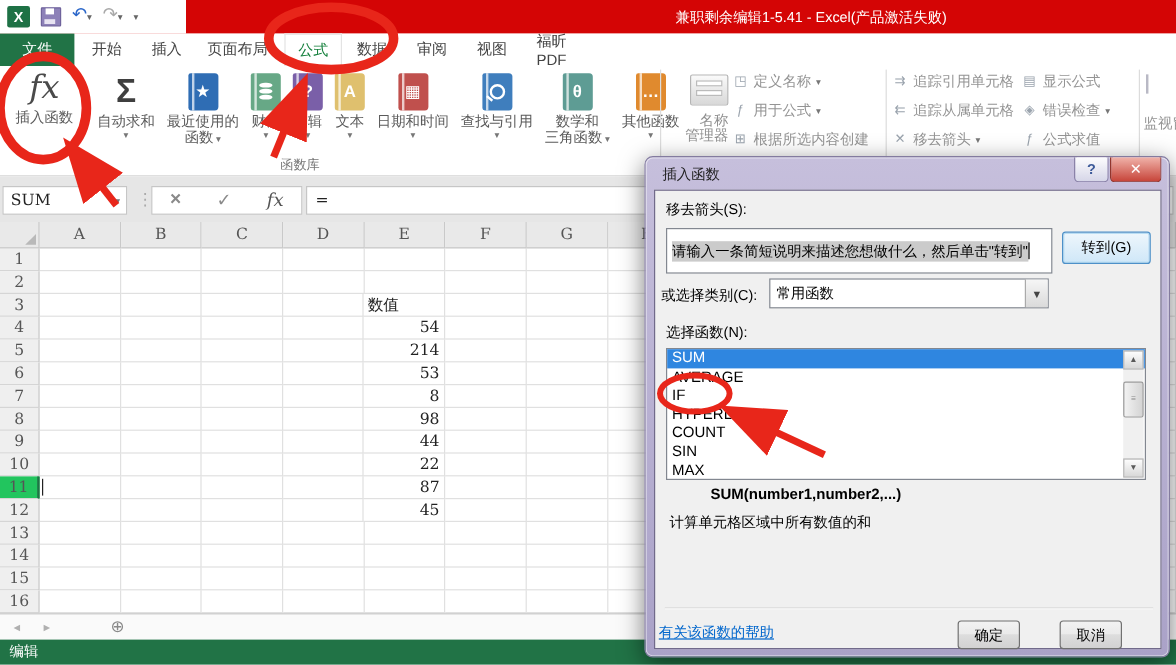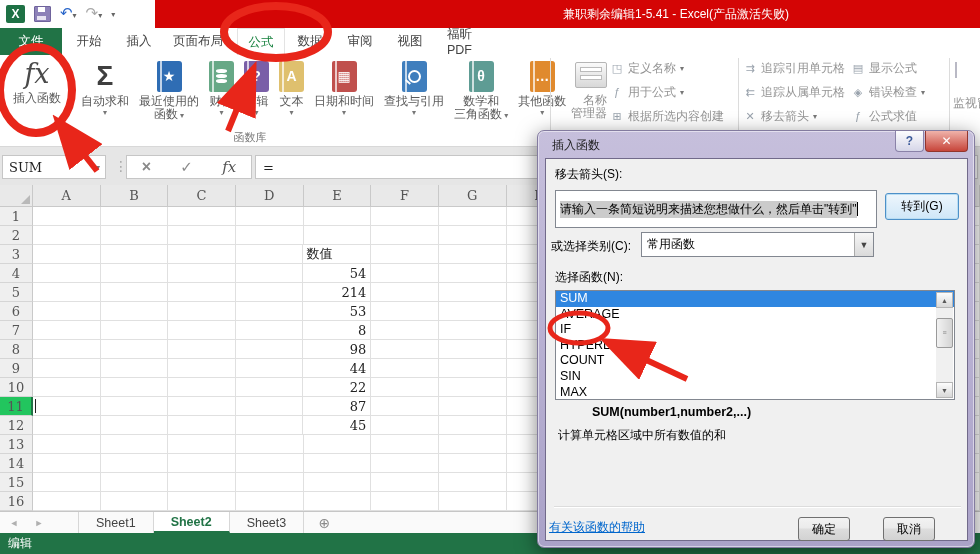--- a/index.html
+++ b/index.html
@@ -615,25 +615,20 @@
       <div class="gc"></div>
       <div class="gc"></div>
       <div class="gc"></div>
     </div>
   </div>
 
 <div id="sheetbar" class="abs">
   <span class="nav-ar">◄</span>
   <span class="nav-ar" style="width:22px;">►</span>
   <span style="width:28px;"></span>
-  <span id="sheettabs" style="display:flex;">
-      <div class="stab">Sheet1</div>
-      <div class="stab active">Sheet2</div>
-      <div class="stab">Sheet3</div>
-    </span>
   <span class="addsheet">⊕</span>
 </div>
 
 <div id="statusbar" class="abs">
   <span>编辑</span>
 </div>
 
 <div id="dlg" class="abs">
   <span id="dlg-title" class="abs">插入函数</span>
   <span id="dlg-help" class="dlg-btn">?</span>

